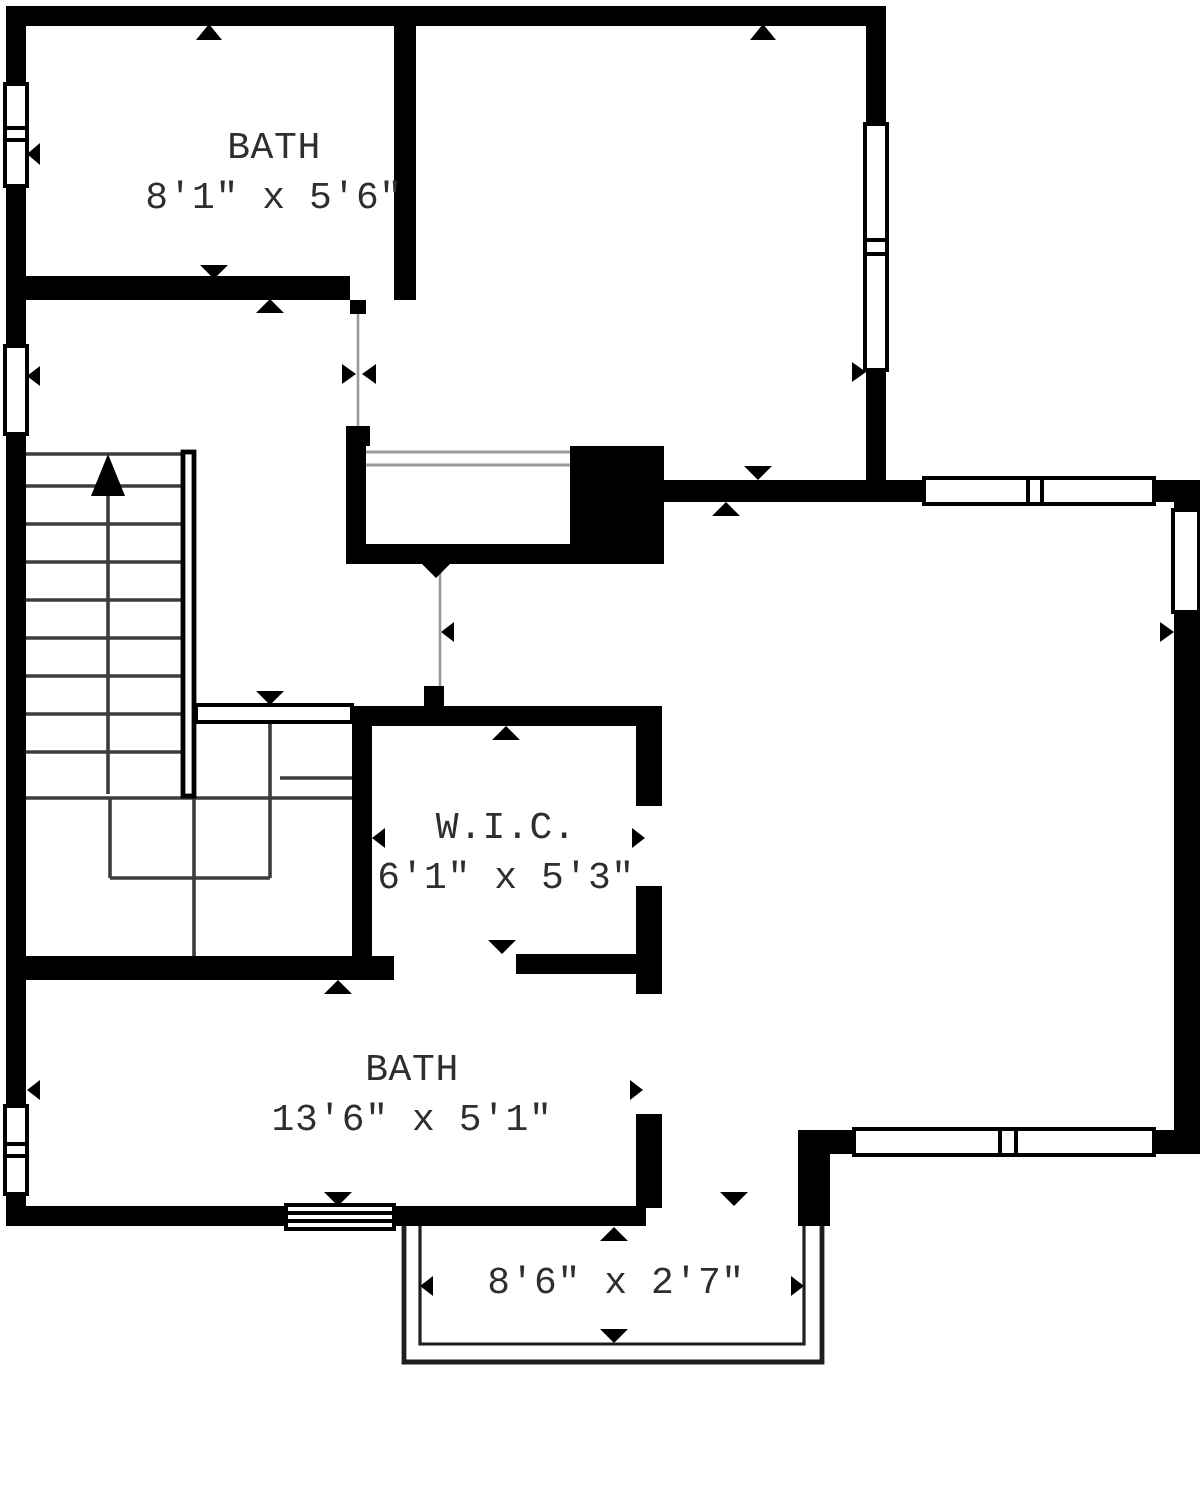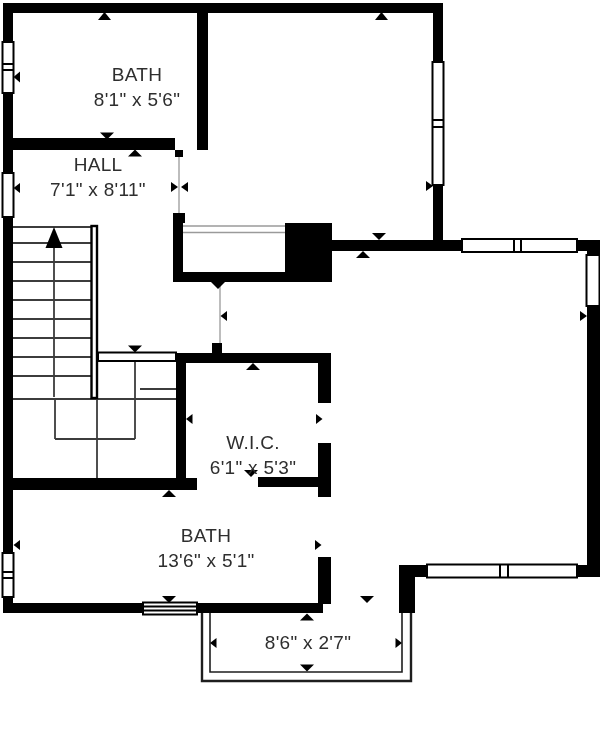--- a/index.html
+++ b/index.html
@@ -1,17 +1,17 @@
 <!DOCTYPE html>
 <html><head>
 <meta charset="utf-8">
 <style>
   html,body{margin:0;padding:0;background:#ffffff;}
   #stage{position:relative;width:600px;height:753px;background:#fff;overflow:hidden;
-         font-family:Liberation Sans, sans-serif;}
+         font-family:Liberation Mono, monospace;}
   #plan-svg{position:absolute;left:0;top:0;}
   .room-label{position:absolute;transform:translate(-50%,-50%);text-align:center;
               color:#2e2e2e;font-size:19px;line-height:25px;white-space:nowrap;
               letter-spacing:0.3px;}
   .room-label .nm{display:block;}
   .room-label .dm{display:block;}
 </style>
 </head>
 <body>
 
@@ -158,25 +158,21 @@
     <polygon points="216.5,638 216.5,648 210,643"></polygon>
     <polygon points="395.5,638 395.5,648 402,643"></polygon>
     <polygon points="300,664.5 314,664.5 307,671.5"></polygon>
   </g>
 </svg>
 
   <div class="room-label" style="left:137px;top:87px;">
     <span class="nm">BATH</span>
     <span class="dm">8'1" x 5'6"</span>
   </div>
-  <div class="room-label" style="left:98px;top:177px;">
-    <span class="nm">HALL</span>
-    <span class="dm">7'1" x 8'11"</span>
-  </div>
-  <div class="room-label" style="left:253px;top:427px;margin-top:28px;">
+  <div class="room-label" style="left:253px;top:427px;">
     <span class="nm">W.I.C.</span>
     <span class="dm">6'1" x 5'3"</span>
   </div>
   <div class="room-label" style="left:206px;top:548px;">
     <span class="nm">BATH</span>
     <span class="dm">13'6" x 5'1"</span>
   </div>
   <div class="room-label" style="left:308px;top:642px;">
     <span class="dm">8'6" x 2'7"</span>
   </div>

